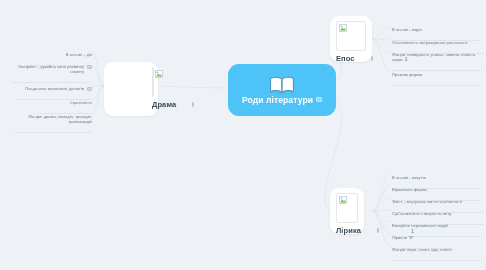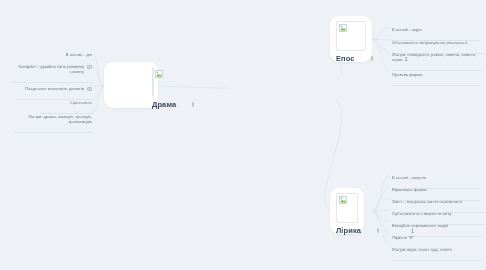--- a/index.html
+++ b/index.html
@@ -63,21 +63,21 @@
     letter-spacing:.1px; white-space:nowrap;
   }
   .gray-badge {
     width:6px; height:5px; border-radius:1px;
     background:#cfd8de; border:.5px solid #b9c4cc;
     display:inline-block;
   }
   .link-icon { width:6px; height:6px; display:inline-block; }
   .count { font-size:5.5px; color:#6a7783; }
 
-  #card-drama { left:104px; top:62px; width:42px; height:46px;padding-left:48px; }
+  #card-drama { left:104px; top:62px; width:42px; height:54px;padding-left:48px; }
   #card-drama .card-thumb { height:30px; }
   #card-epos  { left:330px; top:16px; width:42px; height:46px; }
   #card-epos  .card-thumb { height:30px; }
   #card-lirika{ left:330px; top:188px; width:34px; height:46px; }
   #card-lirika .card-thumb { height:30px; }
 
   
   .leaf {
     position:absolute;
     font-size:4.1px;
@@ -127,20 +127,32 @@
       <path d="M372,211 C380,211 382,174 390,174"></path>
       <path d="M372,211 C380,211 382,186 390,186"></path>
       <path d="M372,211 C380,211 382,198 390,198"></path>
       <path d="M372,211 C380,211 382,210 390,210"></path>
       <path d="M372,211 C380,211 382,222 390,222"></path>
       <path d="M372,211 C380,211 382,233 390,233"></path>
       <path d="M372,211 C380,211 382,245 390,245"></path>
     </g>
   </svg>
 
+  <div class="central">
+    <svg class="book" viewBox="0 0 32 22" xmlns="http://www.w3.org/2000/svg">
+      <path d="M16 4 C12 1 6 1 2 3 L2 19 C6 17 12 17 16 20 Z" fill="#ffffff" stroke="#3a7fa8" stroke-width="1"></path>
+      <path d="M16 4 C20 1 26 1 30 3 L30 19 C26 17 20 17 16 20 Z" fill="#ffffff" stroke="#3a7fa8" stroke-width="1"></path>
+      <path d="M16 4 L16 20" stroke="#5a9cc4" stroke-width="1.2"></path>
+      <path d="M2 19 L2 21 C6 19 12 19 16 22 C20 19 26 19 30 21 L30 19" fill="#6c9fc4" opacity=".75"></path>
+    </svg>
+    <div class="central-row">
+      <span class="central-label">Роди літератури</span>
+      <span class="mini-badge"></span>
+    </div>
+  </div>
 
   <div class="card" id="card-drama">
     <div class="card-thumb">
       <svg class="broken-img" viewBox="0 0 10 10" xmlns="http://www.w3.org/2000/svg">
         <rect x="0.5" y="0.5" width="9" height="9" fill="#ffffff" stroke="#9fb4c4" stroke-width="0.7"></rect>
         <path d="M1.5 8 L4 4.5 L6 6.5 L7.5 5 L8.5 8 Z" fill="#76c04a"></path>
         <circle cx="3" cy="3" r="1" fill="#6fb3e0"></circle>
       </svg>
     </div>
     <div class="card-foot">

